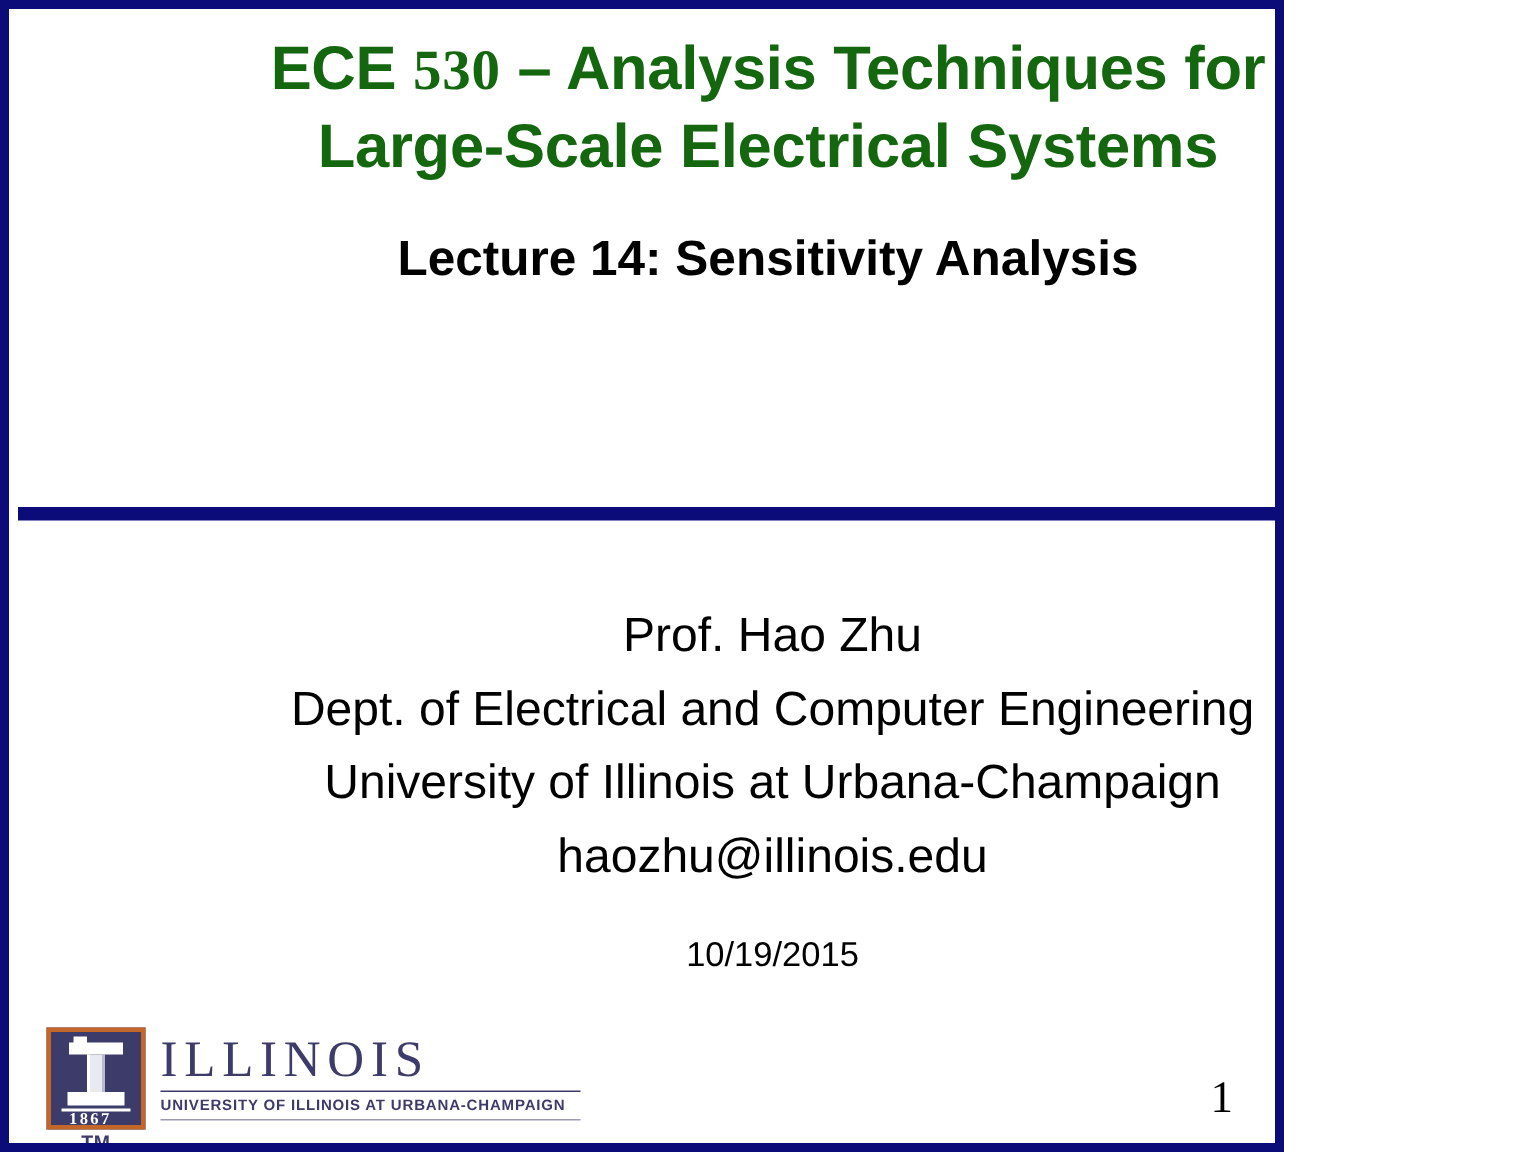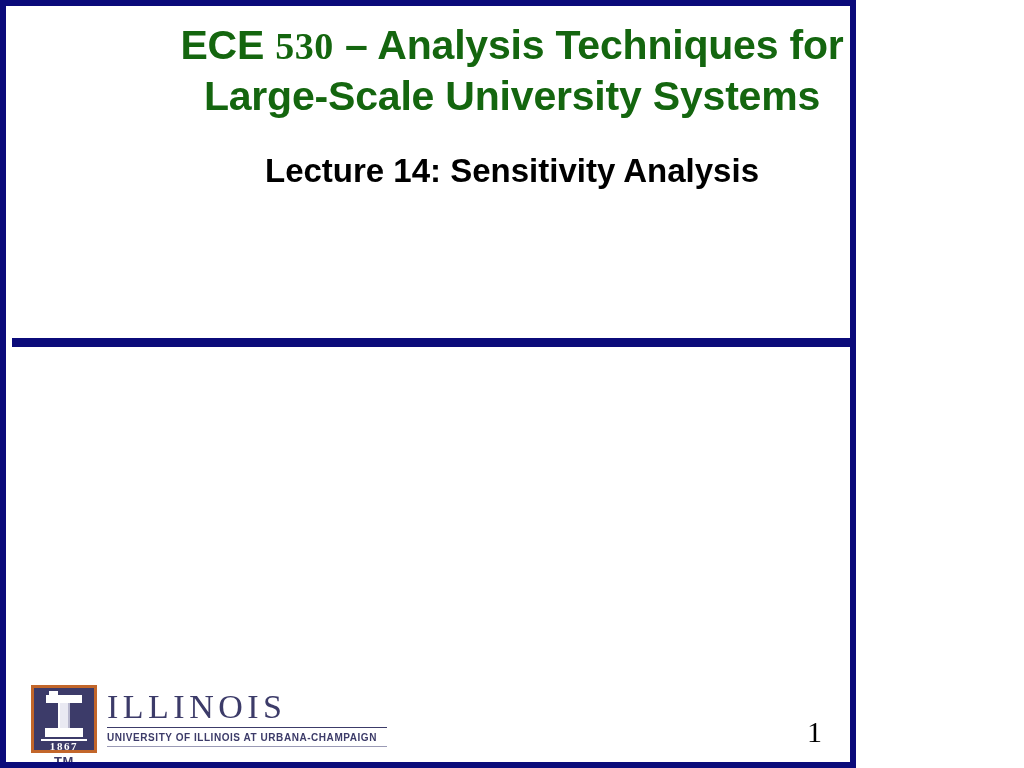--- a/index.html
+++ b/index.html
@@ -157,26 +157,26 @@
     top: 51px;
     width: 46px;
     height: 2px;
     background: #ffffff;
   }
   .emblem-year {
     position: absolute;
     left: 0;
     top: 52px;
     width: 100%;
-    text-align: center;
     color: #ffffff;
     font-family: "Liberation Serif", serif;
     font-weight: bold;
     font-size: 11px;
     letter-spacing: 1.6px;
+    padding-left: 12px;
   }
   .logo-tm {
     position: absolute;
     left: 0px;
     top: 69px;
     width: 66px;
     text-align: center;
     color: #3c3b69;
     font-family: "Liberation Sans", sans-serif;
     font-weight: bold;
@@ -234,26 +234,33 @@
     line-height: 32px;
   }
 </style>
 </head>
 <body>
 
 <div class="slide">
 
   <div class="title-block">
     <div class="course-title"><span>ECE </span><span class="serif-num">530</span><span> – Analysis Techniques for</span></div>
-    <div class="course-title">Large-Scale University Systems</div>
+    <div class="course-title">Large-Scale Electrical Systems</div>
     <div class="lecture-title">Lecture 14: Sensitivity Analysis</div>
   </div>
 
   <div class="divider"></div>
 
+  <div class="presenter-block">
+    <div class="presenter-line">Prof. Hao Zhu</div>
+    <div class="presenter-line">Dept. of Electrical and Computer Engineering</div>
+    <div class="presenter-line">University of Illinois at Urbana-Champaign</div>
+    <div class="presenter-line">haozhu@illinois.edu</div>
+    <div class="date-line">10/19/2015</div>
+  </div>
 
   <div class="logo">
 
     <div class="logo-emblem">
       <div class="emblem-inner"></div>
       <div class="col-tick"></div>
       <div class="col-top"></div>
       <div class="col-shaft"></div>
       <div class="col-bottom"></div>
       <div class="emblem-rule"></div>

